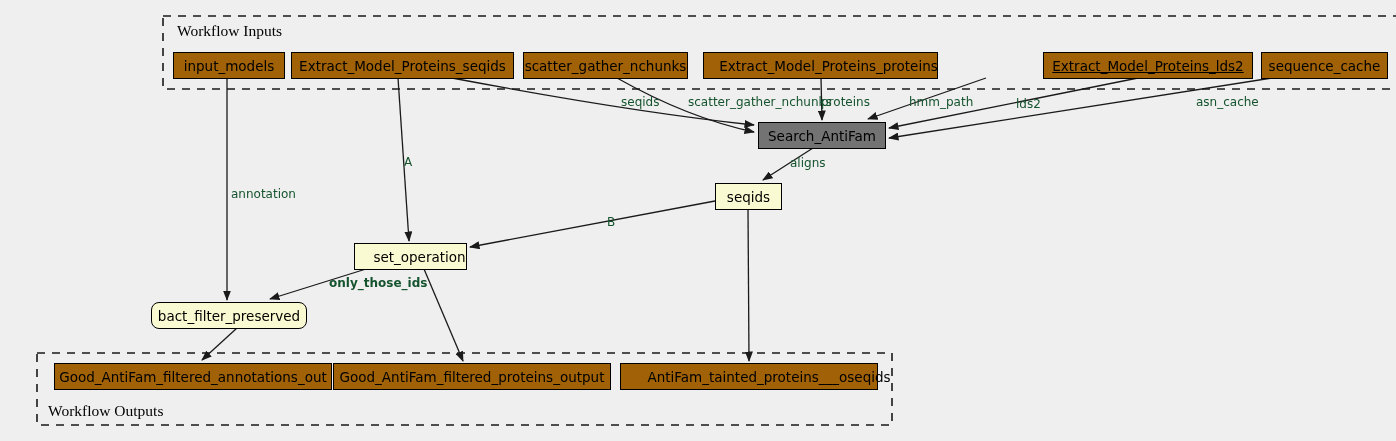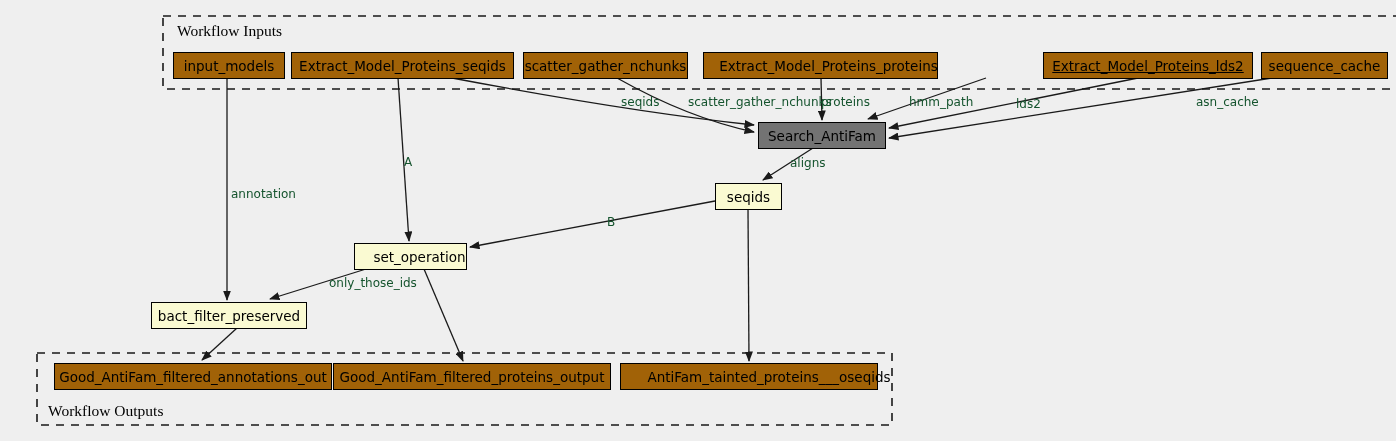--- a/index.html
+++ b/index.html
@@ -66,31 +66,31 @@
   <div class="node io" style="left:153px;top:52px;width:112px;">input_models</div>
   <div class="node io" style="left:271px;top:52px;width:223px;">Extract_Model_Proteins_seqids</div>
   <div class="node io" style="left:503px;top:52px;width:165px;">scatter_gather_nchunks</div>
   <div class="node io" style="left:683px;top:52px;width:235px;padding-left:16px;">Extract_Model_Proteins_proteins</div>
   <div class="node io" style="left:1023px;top:52px;width:210px;text-decoration:underline;">Extract_Model_Proteins_lds2</div>
   <div class="node io" style="left:1241px;top:52px;width:127px;">sequence_cache</div>
 
   <div class="node tool" style="left:738px;top:122px;width:128px;">Search_AntiFam</div>
   <div class="node step" style="left:695px;top:183px;width:67px;">seqids</div>
   <div class="node step" style="left:334px;top:243px;width:113px;padding-left:18px;">set_operation</div>
-  <div class="node step" style="left:131px;top:302px;width:156px;">bact_filter_preserved</div>
+  <div class="node step" style="left:131px;top:302px;width:156px;border-radius:8px;">bact_filter_preserved</div>
 
   <div class="node io" style="left:34px;top:363px;width:278px;">Good_AntiFam_filtered_annotations_out</div>
   <div class="node io" style="left:313px;top:363px;width:278px;">Good_AntiFam_filtered_proteins_output</div>
   <div class="node io" style="left:600px;top:363px;width:258px;padding-left:40px;">AntiFam_tainted_proteins___oseqids</div>
 
   <div class="edge-label" style="left:601px;top:95px;">seqids</div>
   <div class="edge-label" style="left:668px;top:95px;">scatter_gather_nchunks</div>
   <div class="edge-label" style="left:801px;top:95px;">proteins</div>
   <div class="edge-label" style="left:889px;top:95px;">hmm_path</div>
   <div class="edge-label" style="left:996px;top:97px;">lds2</div>
   <div class="edge-label" style="left:1176px;top:95px;text-align:right;">asn_cache</div>
   <div class="edge-label" style="left:770px;top:156px;">aligns</div>
   <div class="edge-label" style="left:384px;top:155px;">A</div>
   <div class="edge-label" style="left:587px;top:215px;">B</div>
   <div class="edge-label" style="left:211px;top:187px;">annotation</div>
-  <div class="edge-label" style="left:309px;top:276px;">only_those_ids</div>
+  <div class="edge-label" style="left:309px;top:276px;font-weight:bold;">only_those_ids</div>
 
 </div>
 
 </body></html>

